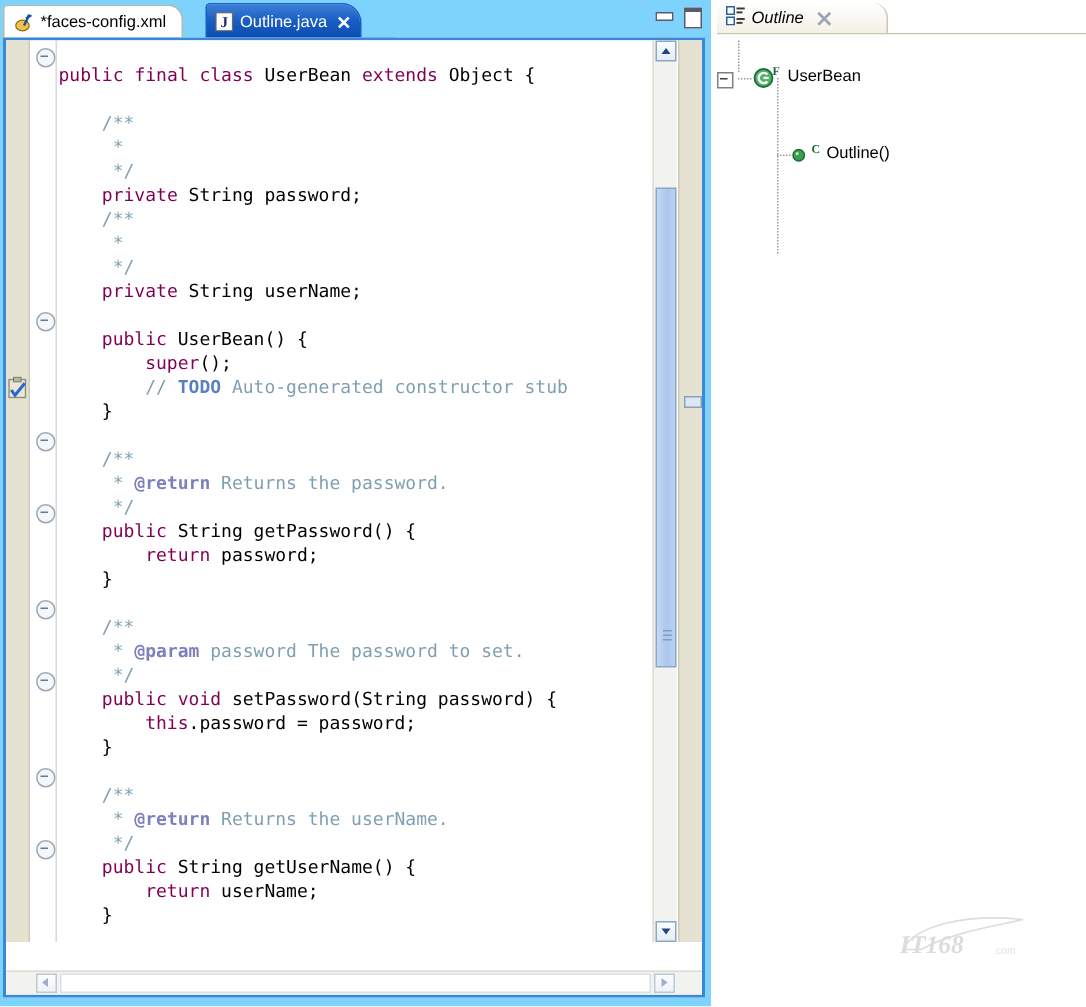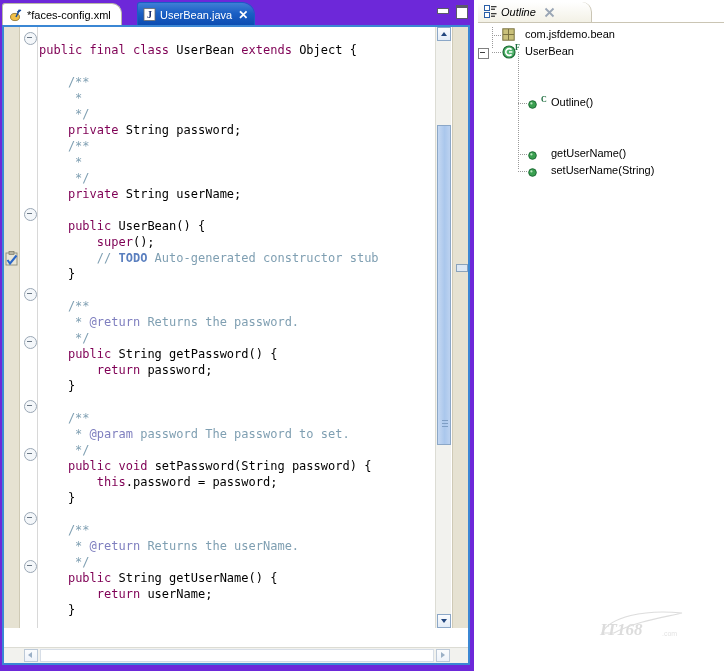--- a/index.html
+++ b/index.html
@@ -13,21 +13,21 @@
     position: relative;
     width: 724px; height: 671px;
     background: #ffffff;
   }
 
   
   #editor-part {
     position: absolute;
     left: 0px; top: 0px;
     width: 474px; height: 671px;
-    background: #6d28d9;
+    background: #7dd3fc;
   }
 
   
   #editor-tabrow {
     position: absolute;
     left: 0; top: 0;
     width: 474px; height: 26px;
   }
   .tab {
     position: absolute;
@@ -165,21 +165,21 @@
     font-size: 12px;
     line-height: 16px;
     white-space: pre;
     color: #000000;
     letter-spacing: 0px;
   }
   .ln { height: 16px; }
   .kw  { color: #7f0055; font-weight: normal; }
   .cm  { color: #7f9fb2; }
   .jd  { color: #7f9fb2; }
-  .jdt { color: #7f7fbf; font-weight: normal; text-align: center; }
+  .jdt { color: #7f7fbf; font-weight: bold; text-align: center; }
   .td  { color: #5a7fbf; font-weight: bold; }
   .pl  { color: #000000; }
 
   
   #vscroll {
     position: absolute;
     right: 17px; top: 0;
     width: 16px; height: 601px;
     background: #f2f2ee;
     border-left: 1px solid #dcdcd4;
@@ -387,21 +387,21 @@
       </div>
 
       <div id="tab-active-shadow"></div>
       <div class="tab" id="tab-active">
         <span class="ico ico-java">
           <svg width="13" height="13" viewBox="0 0 13 13">
             <rect x="1" y="0.5" width="11" height="12" fill="#ffffff" stroke="#6a6a6a" stroke-width="0.8"></rect>
             <text x="6.5" y="10" font-family="Liberation Serif, serif" font-size="10" font-weight="bold" fill="#1a2f6b" text-anchor="middle">J</text>
           </svg>
         </span>
-        <span class="tab-label">UserBean.java</span>
+        <span class="tab-label">Outline.java</span>
         <span class="tab-close">✕</span>
       </div>
 
       <div id="win-buttons">
         <span class="winbtn winbtn-min"></span>
         <span class="winbtn winbtn-max"></span>
       </div>
     </div>
 
     <div id="editor-frame">
@@ -483,64 +483,40 @@
         <span class="outline-tab-label">Outline</span>
         <span id="outline-close">
           <svg width="11" height="11" viewBox="0 0 11 11">
             <path d="M1.5 1.5 L9.5 9.5 M9.5 1.5 L1.5 9.5" stroke="#9aa6b5" stroke-width="1.8" fill="none"></path>
           </svg>
         </span>
       </div>
     </div>
 
     <div id="outline-body">
-        <div class="trow" style="position: absolute; left: 0px; top: 4px; width: 246px;">
-          <span class="doth" style="left: 14px; top: 8px; width: 9px;"></span>
-          <span class="oi" style="left: 24px; top: 1px;"><svg width="13" height="13" viewBox="0 0 13 13">
-              <rect x="0.8" y="0.8" width="11.4" height="11.4" fill="#c9c07a" stroke="#7a7240" stroke-width="1"></rect>
-              <path d="M6.5 1 V12 M1 6.5 H12" stroke="#7a7240" stroke-width="1"></path>
-            </svg></span>
-          <span class="tlabel" style="position: absolute; left: 43px; top: 1px;">com.jsfdemo.bean</span>
-        </div>
         <div class="trow" style="position: absolute; left: 0px; top: 21px; width: 246px;">
           <span class="doth" style="left: 14px; top: 8px; width: 9px;"></span>
           <span class="expander" style="left: 0px; top: 4px;"></span>
           <span class="oi" style="left: 24px; top: 1px;"><svg width="14" height="14" viewBox="0 0 14 14">
               <circle cx="7" cy="7" r="6" fill="#4fb36a" stroke="#1d6b35" stroke-width="1.2"></circle>
               <path d="M9.6 4.6 A3.4 3.4 0 1 0 9.6 9.4" fill="none" stroke="#ffffff" stroke-width="1.6"></path>
               <rect x="7" y="6.2" width="3.4" height="1.5" fill="#ffffff"></rect>
             </svg></span>
           <span class="badge" style="left: 37px; top: -1px;">F</span>
           <span class="tlabel" style="position: absolute; left: 43px; top: 1px;">UserBean</span>
         </div>
         <div class="trow" style="position: absolute; left: 0px; top: 72px; width: 246px;">
           <span class="doth" style="left: 40px; top: 8px; width: 9px;"></span>
           <span class="oi" style="left: 50px; top: 4px;"><svg width="9" height="9" viewBox="0 0 9 9">
               <circle cx="4.5" cy="4.5" r="3.8" fill="#3aa050" stroke="#1d6b35" stroke-width="1"></circle>
               <circle cx="3.4" cy="3.4" r="1.1" fill="#b8e6bf"></circle>
             </svg></span>
           <span class="badge" style="left: 63px; top: 0px;">C</span>
           <span class="tlabel" style="position: absolute; left: 69px; top: 1px;">Outline()</span>
         </div>
-        <div class="trow" style="position: absolute; left: 0px; top: 123px; width: 246px;">
-          <span class="doth" style="left: 40px; top: 8px; width: 9px;"></span>
-          <span class="oi" style="left: 50px; top: 4px;"><svg width="9" height="9" viewBox="0 0 9 9">
-              <circle cx="4.5" cy="4.5" r="3.8" fill="#3aa050" stroke="#1d6b35" stroke-width="1"></circle>
-              <circle cx="3.4" cy="3.4" r="1.1" fill="#b8e6bf"></circle>
-            </svg></span>
-          <span class="tlabel" style="position: absolute; left: 69px; top: 1px;">getUserName()</span>
-        </div>
-        <div class="trow" style="position: absolute; left: 0px; top: 140px; width: 246px;">
-          <span class="doth" style="left: 40px; top: 8px; width: 9px;"></span>
-          <span class="oi" style="left: 50px; top: 4px;"><svg width="9" height="9" viewBox="0 0 9 9">
-              <circle cx="4.5" cy="4.5" r="3.8" fill="#3aa050" stroke="#1d6b35" stroke-width="1"></circle>
-              <circle cx="3.4" cy="3.4" r="1.1" fill="#b8e6bf"></circle>
-            </svg></span>
-          <span class="tlabel" style="position: absolute; left: 69px; top: 1px;">setUserName(String)</span>
-        </div>
         <span class="dotv" style="left: 14px; top: 4px; height: 21px;"></span>
         <span class="dotv" style="left: 40px; top: 29px; height: 117px;"></span>
       </div>
 
     <div id="watermark">
       <svg width="110" height="34" viewBox="0 0 110 34">
         <path d="M6 26 C14 10, 48 2, 86 6 C70 10, 40 14, 18 26 Z" fill="none" stroke="#8e8e8e" stroke-width="1.1"></path>
         <text x="4" y="28" font-family="Liberation Serif, serif" font-size="17" font-style="italic" font-weight="bold" fill="#8e8e8e">IT168</text>
         <text x="66" y="29" font-family="Liberation Sans, sans-serif" font-size="7" fill="#9c9c9c">.com</text>
       </svg>

